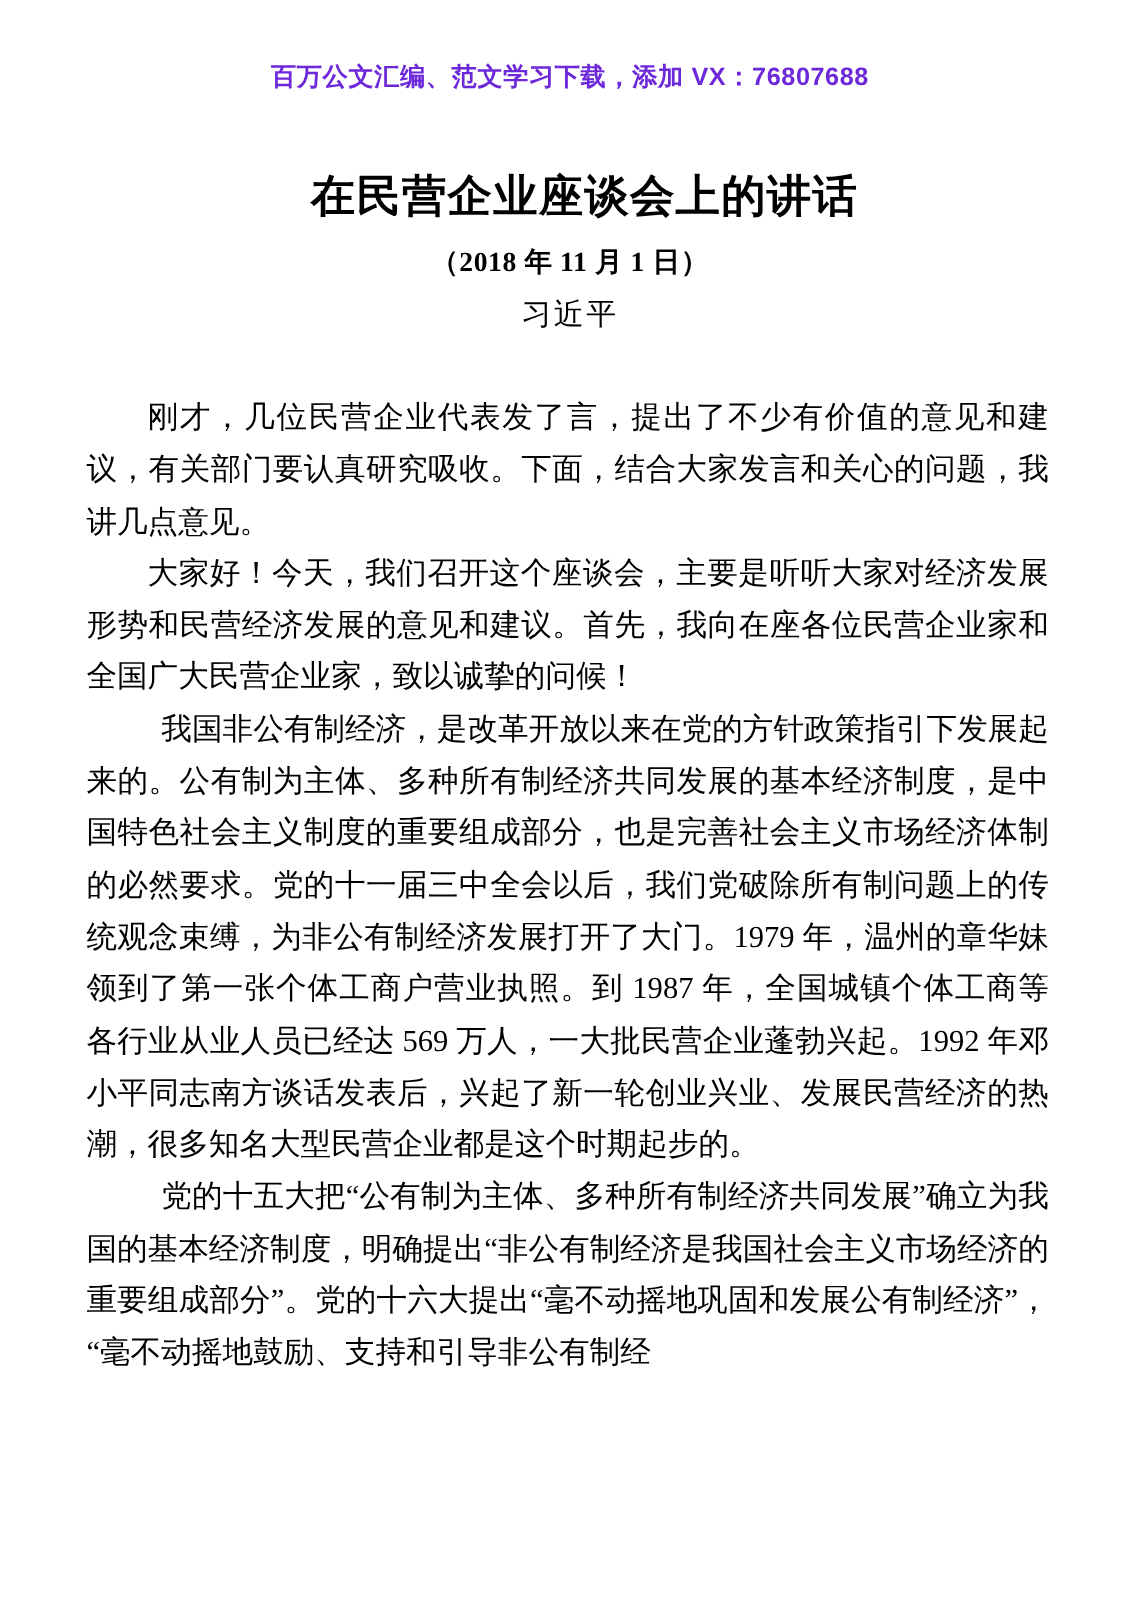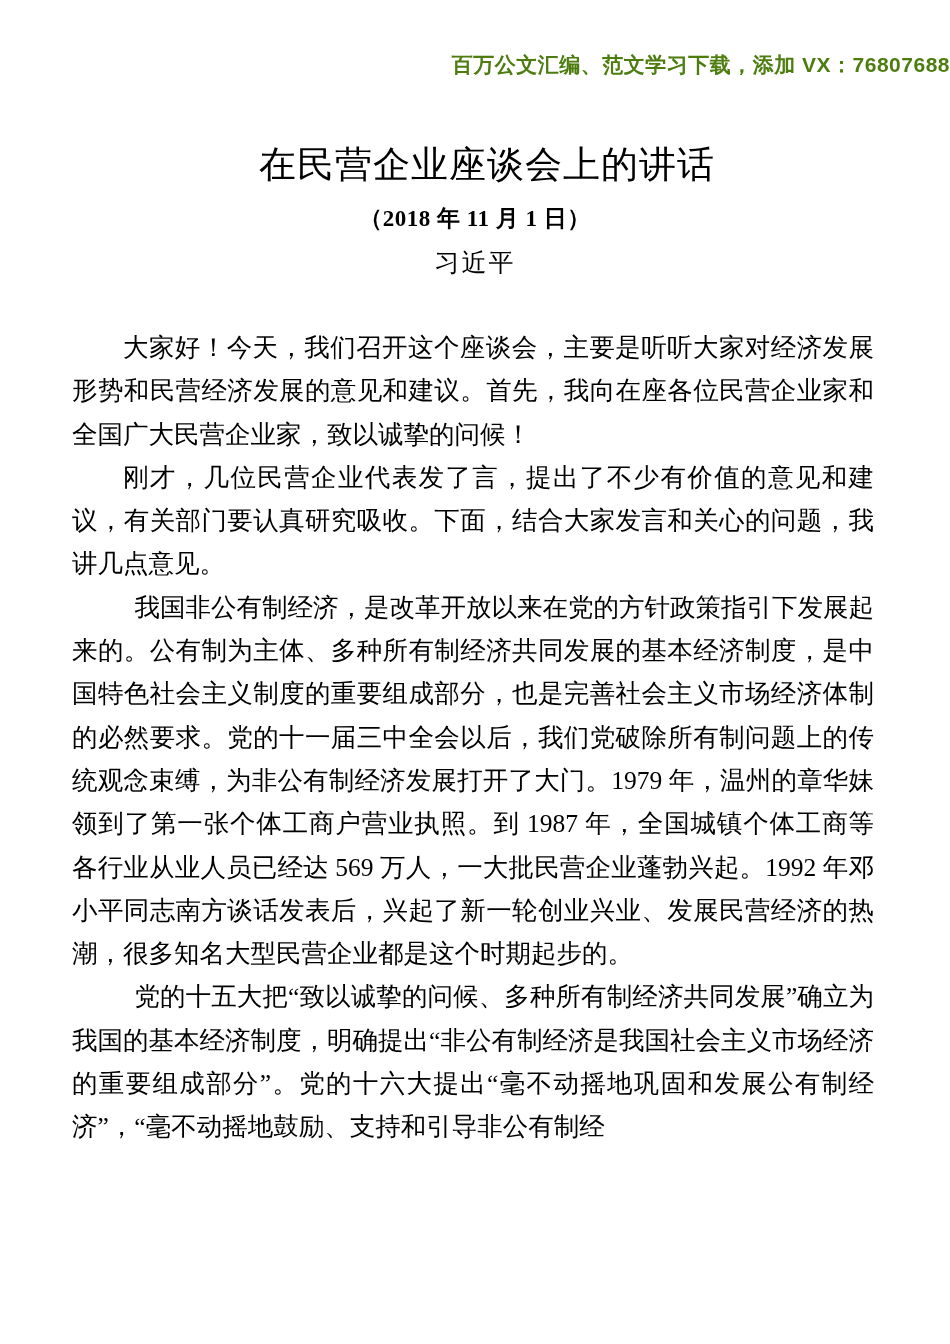--- a/index.html
+++ b/index.html
@@ -18,42 +18,42 @@
     font-family: "Liberation Serif", "DejaVu Serif", serif;
     color: #000000;
   }
 
   
   .promo-header {
     position: absolute;
     top: 52px;
     left: 0;
     width: 950px;
-    text-align: right;
+    text-align: center;
     font-family: "Liberation Sans", "DejaVu Sans", sans-serif;
     font-size: 21px;
     font-weight: 600;
     letter-spacing: 0.5px;
-    color: #4d7c0f;
+    color: #6d28d9;
     white-space: nowrap;
     line-height: 1.2;
   }
 
   
   .title-block {
     position: absolute;
     top: 140px;
     left: 0;
     width: 950px;
     text-align: center;
   }
   .doc-title {
     font-family: "Liberation Serif", "DejaVu Serif", serif;
     font-size: 37px;
-    font-weight: normal;
+    font-weight: bold;
     letter-spacing: 1px;
     line-height: 1.35;
     margin: 0;
     color: #000;
     padding-left: 24px;
   }
   .doc-date {
     font-family: "Liberation Serif", "DejaVu Serif", serif;
     font-size: 23px;
     font-weight: bold;
@@ -104,19 +104,19 @@
 
   <div class="promo-header">百万公文汇编、范文学习下载，添加 VX：76807688</div>
 
   <div class="title-block">
     <h1 class="doc-title">在民营企业座谈会上的讲话</h1>
     <div class="doc-date">（2018 年 11 月 1 日）</div>
     <div class="doc-author">习近平</div>
   </div>
 
   <div class="body-text">
+    <p>刚才，几位民营企业代表发了言，提出了不少有价值的意见和建议，有关部门要认真研究吸收。下面，结合大家发言和关心的问题，我讲几点意见。</p>
     <p>大家好！今天，我们召开这个座谈会，主要是听听大家对经济发展形势和民营经济发展的意见和建议。首先，我向在座各位民营企业家和全国广大民营企业家，致以诚挚的问候！</p>
-    <p>刚才，几位民营企业代表发了言，提出了不少有价值的意见和建议，有关部门要认真研究吸收。下面，结合大家发言和关心的问题，我讲几点意见。</p>
     <p class="indent-wide">我国非公有制经济，是改革开放以来在党的方针政策指引下发展起来的。公有制为主体、多种所有制经济共同发展的基本经济制度，是中国特色社会主义制度的重要组成部分，也是完善社会主义市场经济体制的必然要求。党的十一届三中全会以后，我们党破除所有制问题上的传统观念束缚，为非公有制经济发展打开了大门。1979 年，温州的章华妹领到了第一张个体工商户营业执照。到 1987 年，全国城镇个体工商等各行业从业人员已经达 569 万人，一大批民营企业蓬勃兴起。1992 年邓小平同志南方谈话发表后，兴起了新一轮创业兴业、发展民营经济的热潮，很多知名大型民营企业都是这个时期起步的。</p>
-    <p class="indent-wide">党的十五大把“致以诚挚的问候、多种所有制经济共同发展”确立为我国的基本经济制度，明确提出“非公有制经济是我国社会主义市场经济的重要组成部分”。党的十六大提出“毫不动摇地巩固和发展公有制经济”，“毫不动摇地鼓励、支持和引导非公有制经</p>
+    <p class="indent-wide">党的十五大把“公有制为主体、多种所有制经济共同发展”确立为我国的基本经济制度，明确提出“非公有制经济是我国社会主义市场经济的重要组成部分”。党的十六大提出“毫不动摇地巩固和发展公有制经济”，“毫不动摇地鼓励、支持和引导非公有制经</p>
   </div>
 
 </div>
 
 </body></html>

